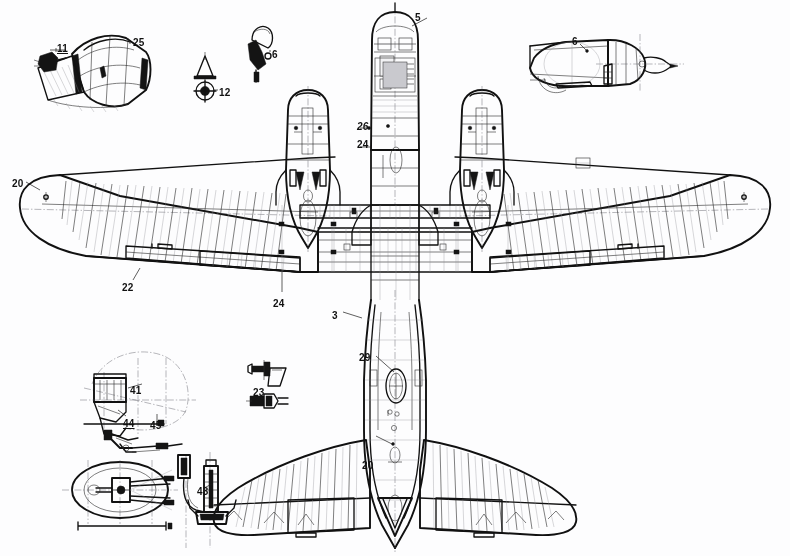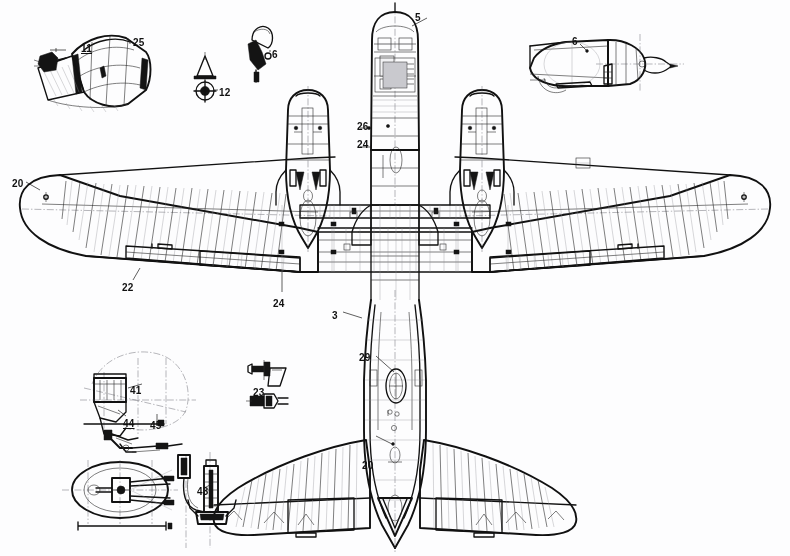--- a/index.html
+++ b/index.html
@@ -669,27 +669,27 @@
       <path class="lead" d="M 133,280 L 140,268"></path>
       <path class="lead" d="M 282,292 L 282,272"></path>
       <path class="lead" d="M 343,312 L 362,318"></path>
       <path class="lead" d="M 376,356 L 394,372"></path>
       <path class="lead" d="M 376,436 L 392,444"></path>
       <circle cx="393" cy="444" r="1.4" class="solidfill"></circle>
     </g>
 
   </svg>
 
-  <div class="callout underlined" style="left:57px;  top:44px;margin-left:24px;">11</div>
+  <div class="callout underlined" style="left:57px;  top:44px;">11</div>
   <div class="callout" style="left:133px; top:38px;">25</div>
   <div class="callout" style="left:219px; top:88px;">12</div>
   <div class="callout" style="left:272px; top:50px;">6</div>
   <div class="callout" style="left:415px; top:13px;">5</div>
   <div class="callout" style="left:572px; top:37px;">6</div>
-  <div class="callout" style="left:357px; top:122px;">26</div>
+  <div class="callout" style="left:357px; top:122px;font-style:italic;">26</div>
   <div class="callout" style="left:357px; top:140px;">24</div>
   <div class="callout" style="left:12px;  top:179px;">20</div>
   <div class="callout" style="left:122px; top:283px;">22</div>
   <div class="callout" style="left:273px; top:299px;">24</div>
   <div class="callout" style="left:332px; top:311px;">3</div>
   <div class="callout" style="left:359px; top:353px;text-align:center;">29</div>
   <div class="callout" style="left:362px; top:433px;margin-top:28px;">20</div>
   <div class="callout" style="left:130px; top:386px;">41</div>
   <div class="callout" style="left:123px; top:419px;text-decoration:underline;">44</div>
   <div class="callout" style="left:150px; top:421px;">45</div>

